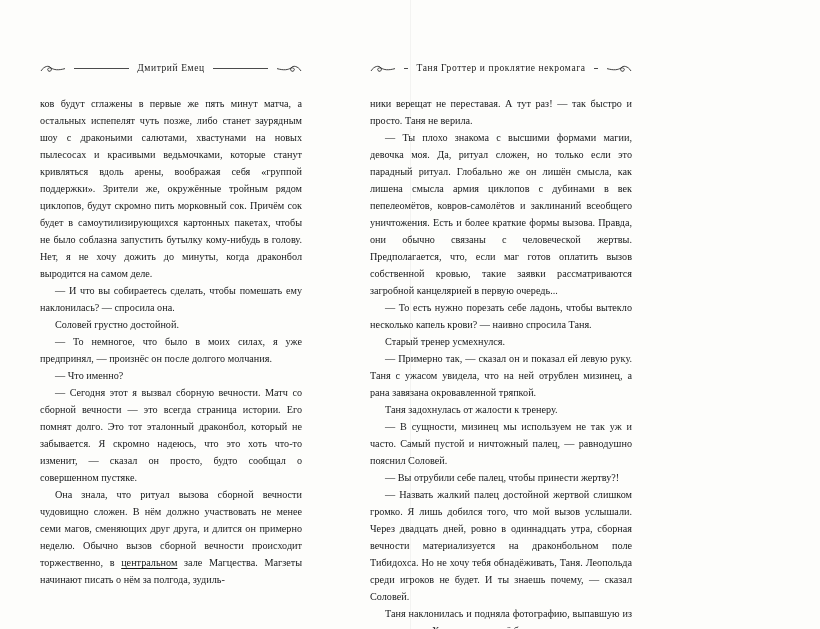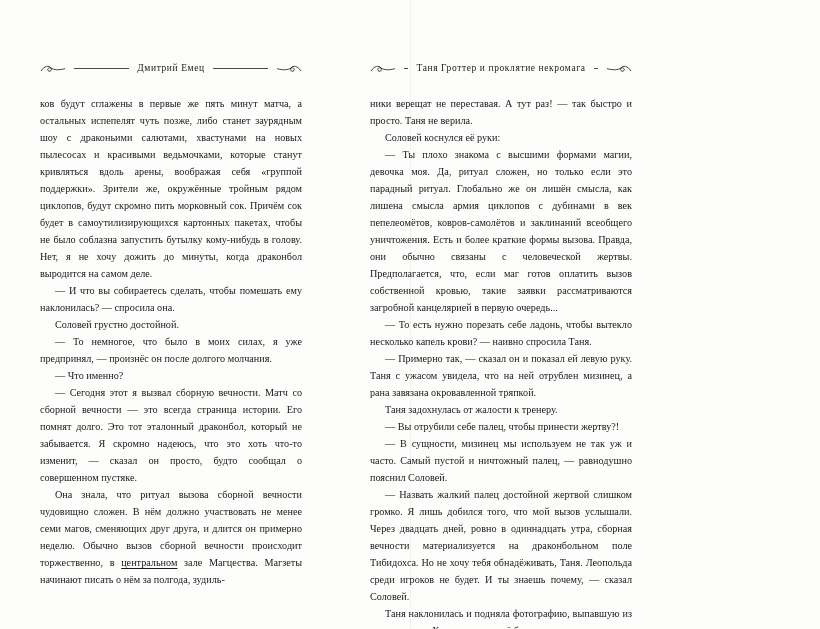--- a/index.html
+++ b/index.html
@@ -182,27 +182,27 @@
           <svg width="26" height="11" viewBox="0 0 26 11" fill="none" stroke="#2b2b2b" stroke-width="0.9">
             <path d="M25 8 C22 3, 17 2, 15 5 C13.5 7.5, 16.5 9.5, 18 7.5 C19.2 5.9, 17 4.2, 15 5"></path>
             <path d="M15 5 C12 6.8, 8 7.6, 1 5.6"></path>
           </svg>
         </span>
       </div>
       <div class="headspace"></div>
 
       <div class="col">
         <p>ники верещат не переставая. А тут раз! — так быстро и просто. Таня не верила.</p>
-        <p class="ind">Соловей коснулся её руки:</p>
         <p class="dash">— Ты плохо знакома с высшими формами магии, девочка моя. Да, ритуал сложен, но только если это парадный ритуал. Глобально же он лишён смысла, как лишена смысла армия циклопов с дубинами в век пепелеомётов, ковров-самолётов и заклинаний всеобщего уничтожения. Есть и более краткие формы вызова. Правда, они обычно связаны с человеческой жертвы. Предполагается, что, если маг готов оплатить вызов собственной кровью, такие заявки рассматриваются загробной канцелярией в первую очередь...</p>
         <p class="dash">— То есть нужно порезать себе ладонь, чтобы вытекло несколько капель крови? — наивно спросила Таня.</p>
+        <p class="ind">Старый тренер усмехнулся.</p>
         <p class="dash">— Примерно так, — сказал он и показал ей левую руку. Таня с ужасом увидела, что на ней отрублен мизинец, а рана завязана окровавленной тряпкой.</p>
         <p class="ind">Таня задохнулась от жалости к тренеру.</p>
+        <p class="dash">— В сущности, мизинец мы используем не так уж и часто. Самый пустой и ничтожный палец, — равнодушно пояснил Соловей.</p>
         <p class="dash">— Вы отрубили себе палец, чтобы принести жертву?!</p>
-        <p class="dash">— В сущности, мизинец мы используем не так уж и часто. Самый пустой и ничтожный палец, — равнодушно пояснил Соловей.</p>
         <p class="dash">— Назвать жалкий палец достойной жертвой слишком громко. Я лишь добился того, что мой вызов услышали. Через двадцать дней, ровно в одиннадцать утра, сборная вечности материализуется на драконбольном поле Тибидохса. Но не хочу тебя обнадёживать, Таня. Леопольда среди игроков не будет. И ты знаешь почему, — сказал Соловей.</p>
         <p class="ind">Таня наклонилась и подняла фотографию, выпавшую из руки тренера. Хорошо, что у неё была короткая пау-</p>
       </div>
 
       <div class="folio">
         <span class="orn">
           <svg width="22" height="9" viewBox="0 0 22 9" fill="none" stroke="#2b2b2b" stroke-width="0.9">
             <path d="M1 6.5 C3.5 2.5, 8 1.8, 9.6 4.4 C10.8 6.4, 8.2 8.2, 7 6.4 C6.1 5, 8 3.8, 9.6 4.4"></path>
             <path d="M9.6 4.4 C12.4 5.8, 16 6.2, 21 4.6"></path>
           </svg>

